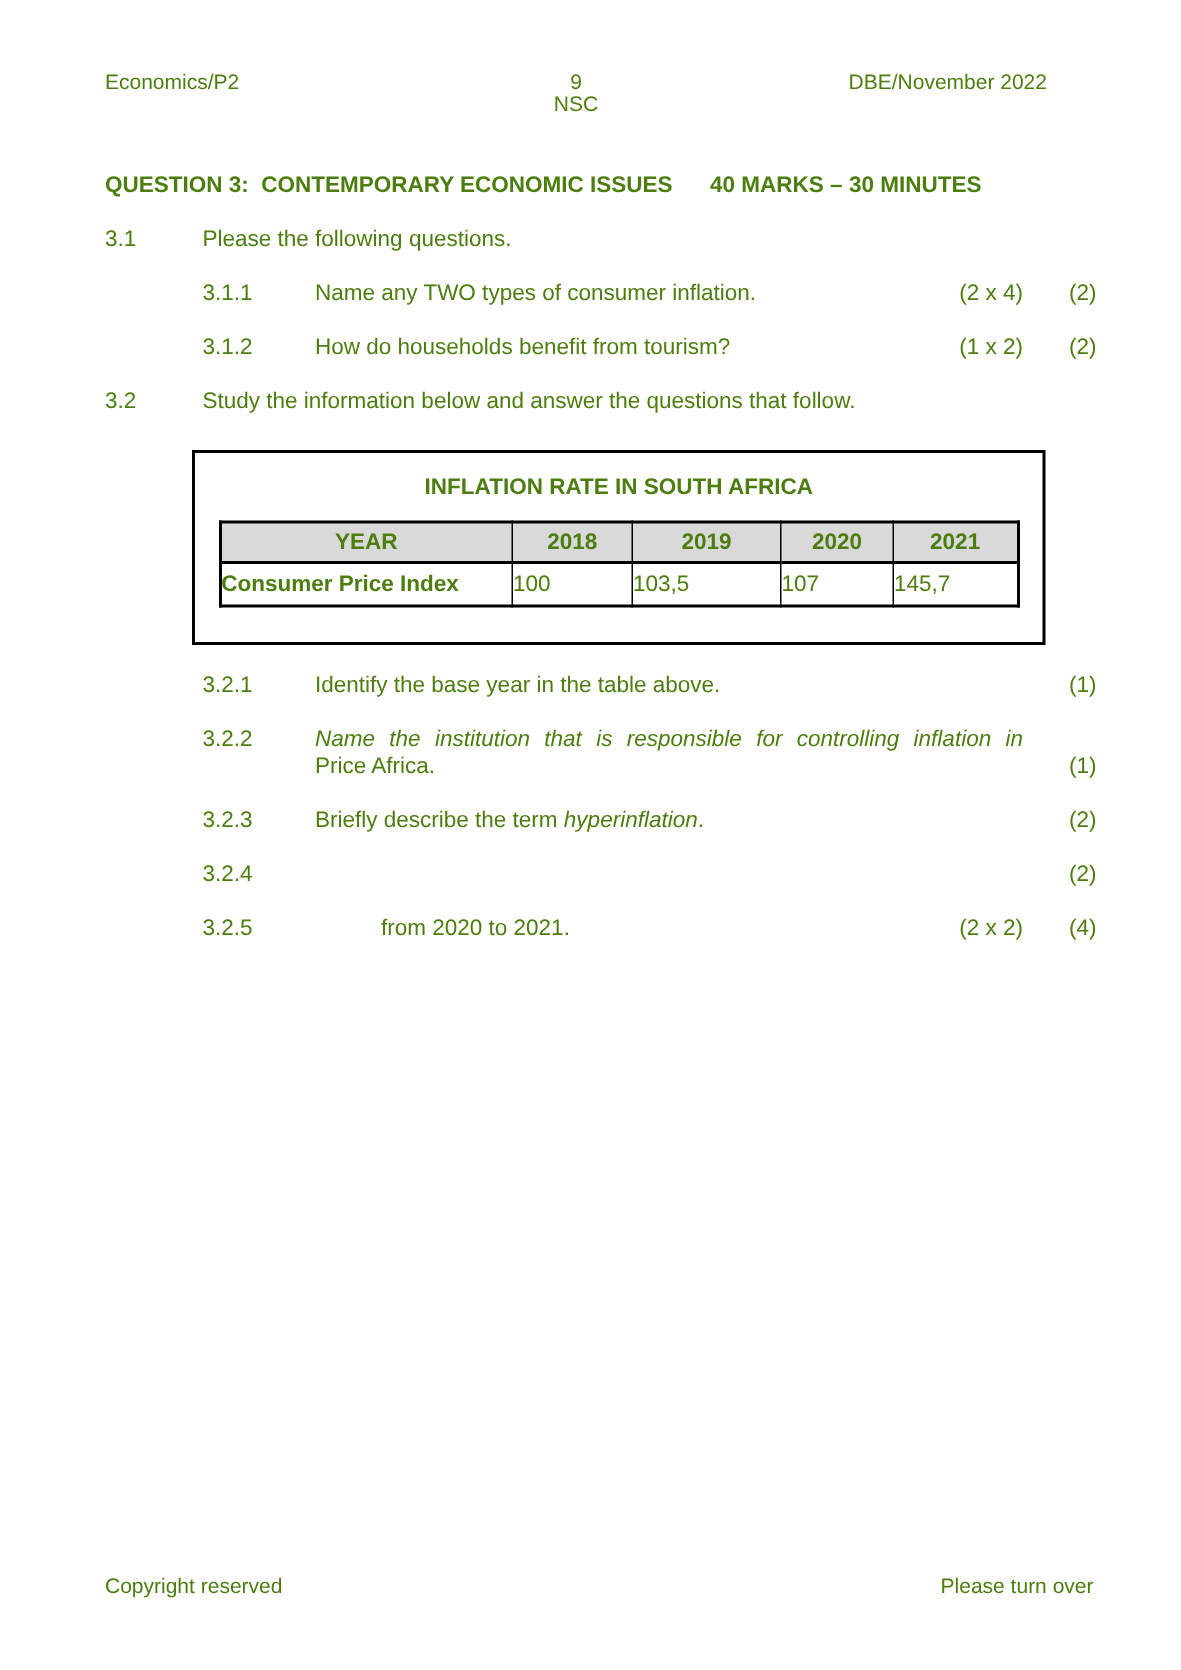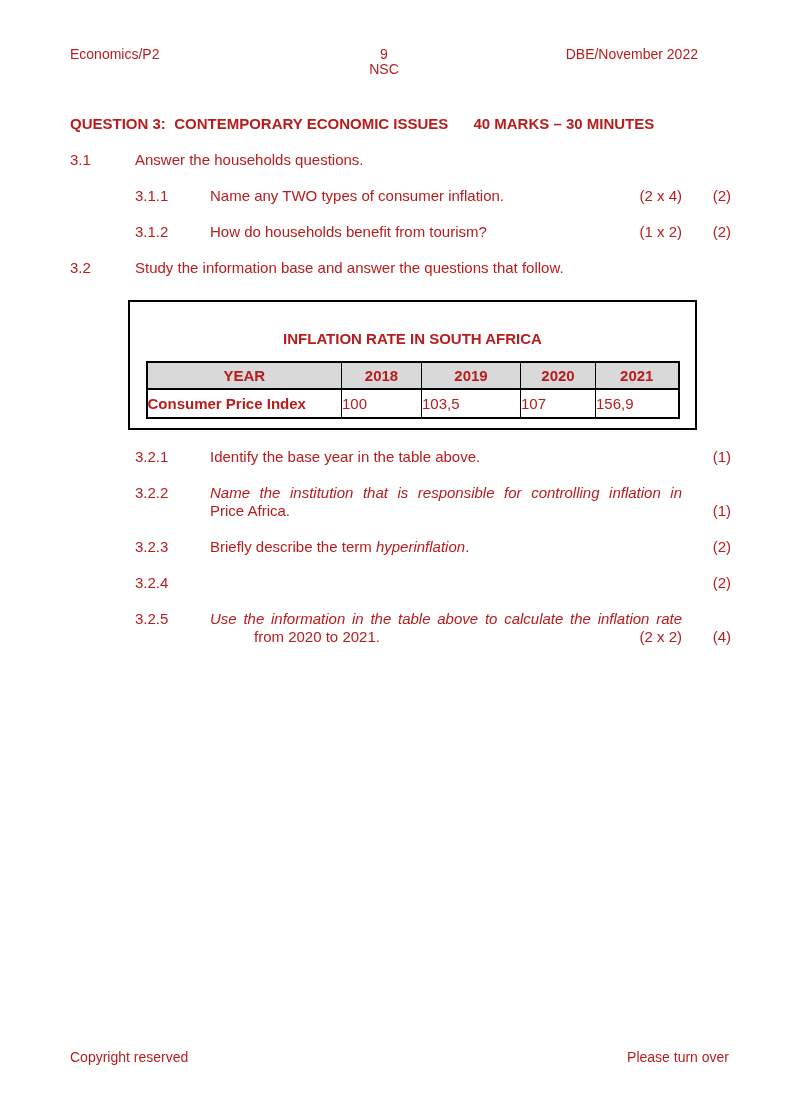--- a/index.html
+++ b/index.html
@@ -1,21 +1,21 @@
 <!DOCTYPE html>
 <html><head>
 <meta charset="utf-8">
 <style>
   html, body { margin: 0; padding: 0; background: #ffffff; }
   .page {
     position: relative;
     width: 787px;
     height: 1113px;
     background: #ffffff;
-    color: #b91c1c;
+    color: #4d7c0f;
     font-family: "Liberation Sans", "DejaVu Sans", sans-serif;
     font-size: 15px;
     line-height: 18px;
     overflow: hidden;
   }
 
   
   .page-header {
     position: absolute;
     top: 47px;
@@ -69,21 +69,21 @@
     justify-content: space-between;
     margin-left: 44px;
   }
 
   
   .info-box {
     box-sizing: border-box;
     margin: 23px 34px 0 58px;   
     height: 130px;
     border: 2px solid #000000;
-    padding-top: 28px;
+    padding-top: 14px;
   }
   .box-title {
     text-align: center;
     font-weight: bold;
   }
   table.cpi-table {
     border-collapse: collapse;
     table-layout: fixed;
     width: 532px;
     margin: 13px auto 0 auto;
@@ -135,38 +135,38 @@
 
   <div class="content">
 
     <div class="q-heading">
       <span>QUESTION 3:  CONTEMPORARY ECONOMIC ISSUES</span>
       <span>40 MARKS – 30 MINUTES</span>
     </div>
 
     <div class="row">
       <div class="num">3.1</div>
-      <div class="w-text">Answer the households questions.</div>
+      <div class="w-text">Please the following questions.</div>
     </div>
 
     <div class="row">
       <div class="subnum">3.1.1</div>
       <div class="qtxt"><span class="mult">(2 x 4)</span><span>Name any TWO types of consumer inflation.</span></div>
       <div class="marks">(2)</div>
     </div>
 
     <div class="row">
       <div class="subnum">3.1.2</div>
       <div class="qtxt"><span class="mult">(1 x 2)</span><span>How do households benefit from tourism?</span></div>
       <div class="marks">(2)</div>
     </div>
 
     <div class="row">
       <div class="num">3.2</div>
-      <div class="w-text">Study the information base and answer the questions that follow.</div>
+      <div class="w-text">Study the information below and answer the questions that follow.</div>
     </div>
 
     <div class="info-box">
       <div class="box-title">INFLATION RATE IN SOUTH AFRICA</div>
       <table class="cpi-table">
         <colgroup>
           <col style="width:195px">
             <col style="width:80px">
             <col style="width:99px">
             <col style="width:75px">
@@ -180,21 +180,21 @@
             <th>2020</th>
             <th>2021</th>
           </tr>
         </thead>
         <tbody>
           <tr>
             <td class="rowlabel">Consumer Price Index</td>
             <td>100</td>
             <td>103,5</td>
             <td>107</td>
-            <td>156,9</td>
+            <td>145,7</td>
           </tr>
         </tbody>
       </table>
     </div>
 
     <div class="row">
       <div class="subnum">3.2.1</div>
       <div class="qtxt">Identify the base year in the table above.</div>
       <div class="marks">(1)</div>
     </div>
@@ -215,21 +215,20 @@
     </div>
 
     <div class="row">
       <div class="subnum">3.2.4</div>
       <div class="marks">(2)</div>
     </div>
 
     <div class="row">
       <div class="subnum">3.2.5</div>
       <div class="qtxt">
-        <div class="just">Use the information in the table above to calculate the inflation rate</div>
         <div class="l2flex">
           <span>from 2020 to 2021.</span>
           <span>(2 x 2)</span>
         </div>
       </div>
       <div class="marks">(4)</div>
     </div>
 
   </div>
 

